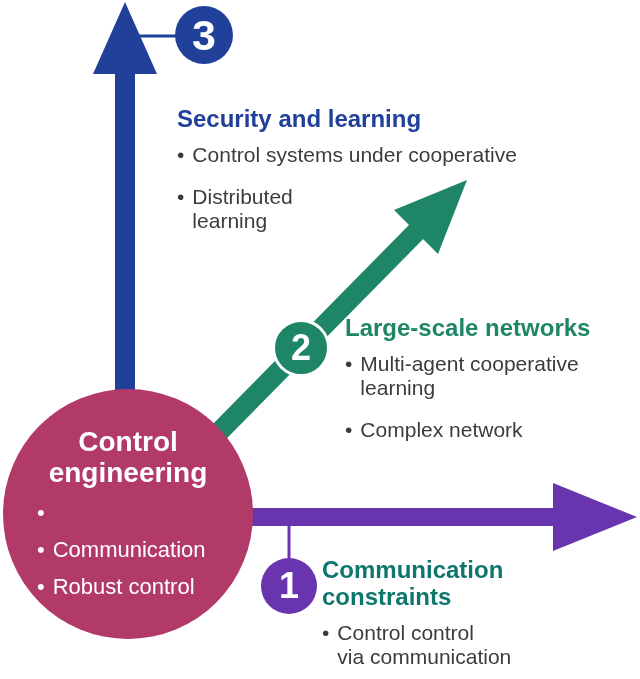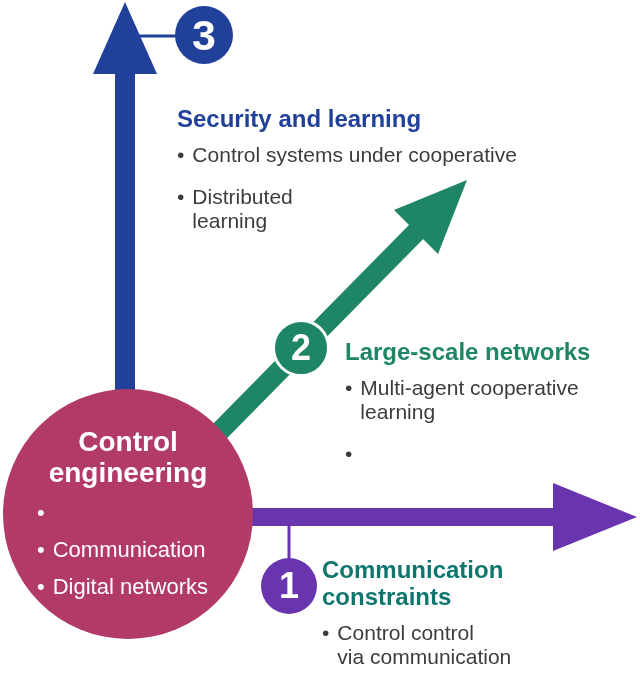--- a/index.html
+++ b/index.html
@@ -20,21 +20,21 @@
   .center-bullets .bullet{font-size:22px;line-height:24px;margin-bottom:13px;}
   .badge{
     position:absolute;z-index:3;border-radius:50%;color:#fff;font-weight:bold;
     display:flex;align-items:center;justify-content:center;
   }
   .badge-3{left:175px;top:6px;width:58px;height:58px;font-size:43px;}
   .badge-2{left:272px;top:319px;width:58px;height:58px;font-size:36px;border:3px solid #fff;box-sizing:border-box;}
   .badge-1{left:261px;top:558px;width:56px;height:56px;font-size:36px;}
   .section{position:absolute;z-index:3;}
   .sec-3{left:177px;top:96px;margin-top:9px;}
-  .sec-2{left:345px;top:338px;}
+  .sec-2{left:345px;top:314px;}
   .sec-1{left:322px;top:556px;}
   .section-title{
     font-size:24px;font-weight:bold;line-height:27px;margin-bottom:11px;
     white-space:pre-line;letter-spacing:0px;
   }
   .bullet{display:flex;margin-bottom:18px;}
   .section .bullet{font-size:21px;line-height:24px;}
   .dot{margin-right:8px;}
   .bullet-text{white-space:pre-line;}
 </style>
@@ -66,21 +66,21 @@
     <div class="center-bullets">
       <div class="bullet">
         <span class="dot">•</span>
       </div>
       <div class="bullet">
         <span class="dot">•</span>
         <span class="bullet-text">Communication</span>
       </div>
       <div class="bullet">
         <span class="dot">•</span>
-        <span class="bullet-text">Digital networks</span>
+        <span class="bullet-text">Robust control</span>
       </div>
     </div>
   </div>
 
   <div class="badge badge-3" style="background-color: rgb(33, 64, 154);">3</div>
   <div class="badge badge-2" style="background-color: rgb(30, 133, 102);">2</div>
   <div class="badge badge-1" style="background-color: rgb(105, 53, 175);">1</div>
 
   <div class="section sec-3">
     <div class="section-title" style="color: rgb(33, 64, 154);">Security and learning</div>
@@ -97,20 +97,21 @@
 
   <div class="section sec-2">
     <div class="section-title" style="color: rgb(30, 133, 102);">Large-scale networks</div>
     <div class="bullet" style="color: rgb(60, 60, 60);">
       <span class="dot">•</span>
       <span class="bullet-text">Multi-agent cooperative
 learning</span>
     </div>
     <div class="bullet" style="color: rgb(60, 60, 60);">
       <span class="dot">•</span>
+      <span class="bullet-text">Complex network</span>
     </div>
   </div>
 
   <div class="section sec-1">
     <div class="section-title" style="color: #0f766e;">Communication
 constraints</div>
     <div class="bullet" style="color: rgb(60, 60, 60);">
       <span class="dot">•</span>
       <span class="bullet-text">Control control
 via communication</span>

